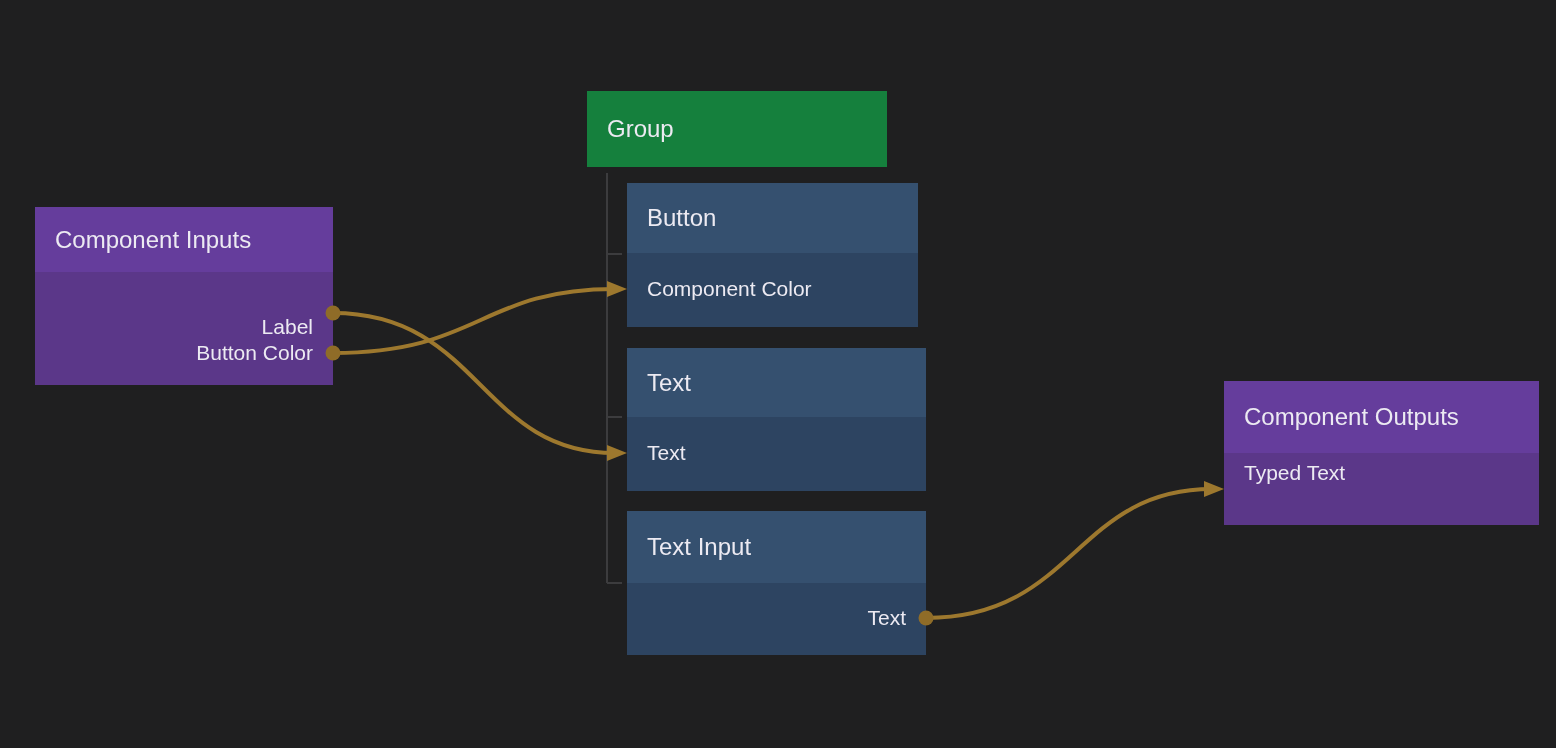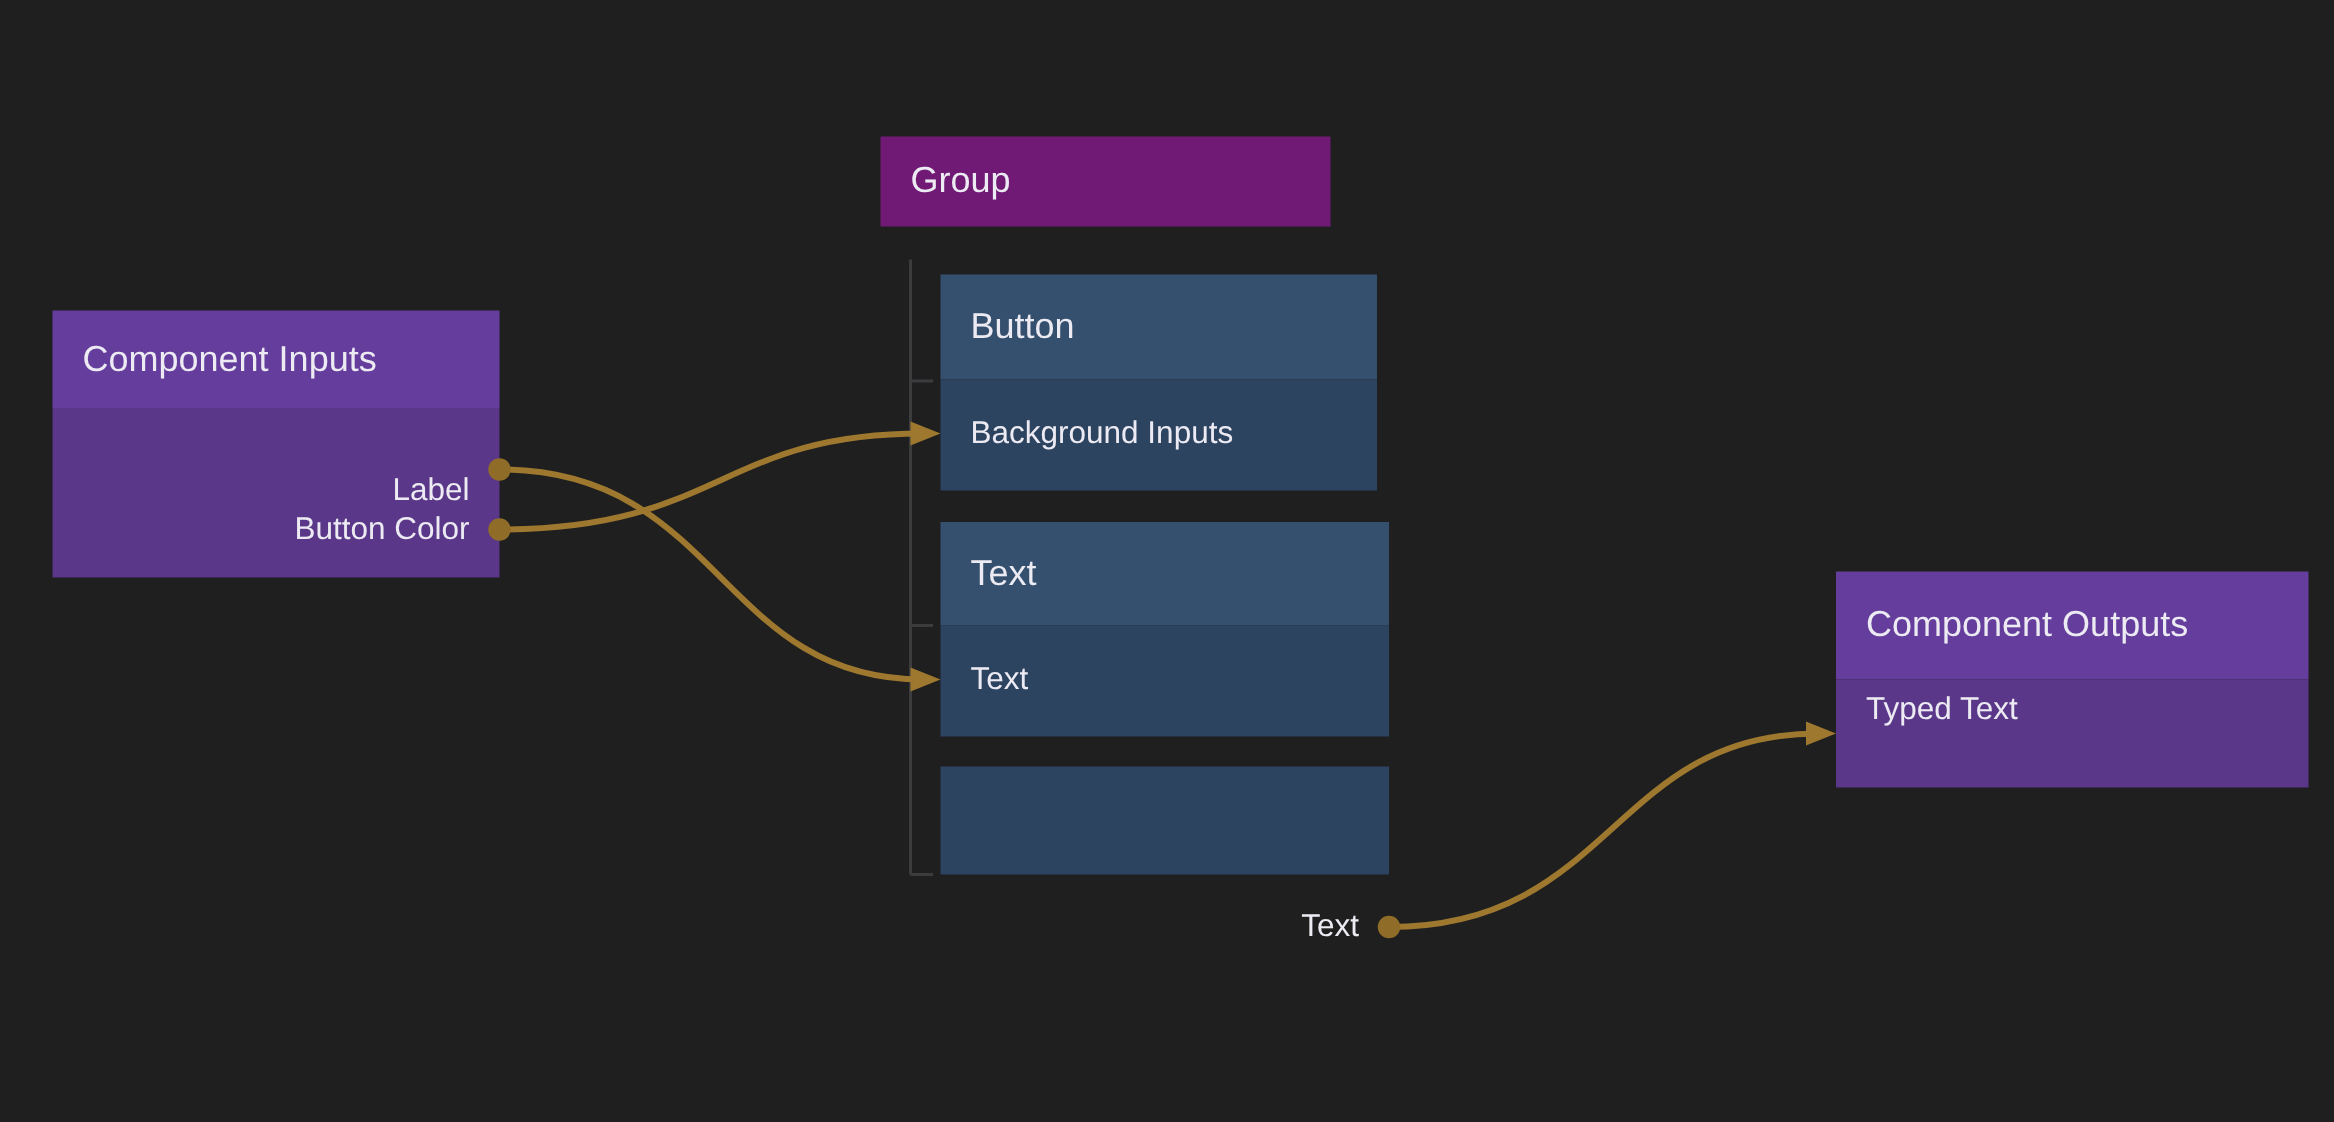--- a/index.html
+++ b/index.html
@@ -48,39 +48,42 @@
 <div id="canvas" style="width: 1556px; height: 748px; background: rgb(31, 31, 32);">
     <div class="node" style="left: 35px; top: 207px; width: 298px; color: rgb(236, 234, 242);">
       <div class="header" style="height: 65px; background: rgb(101, 61, 156);">
         <span>Component Inputs</span>
       </div>
       <div class="body" style="height: 113px; background: rgb(91, 55, 137);"></div>
       <span class="port right" style="top: 120px;">Label</span>
       <span class="port right" style="top: 146px;">Button Color</span>
     </div>
     <div class="node" style="left: 587px; top: 91px; width: 300px; color: rgb(236, 234, 242);">
-      <div class="header" style="height: 60px; background: #701a75;">
+      <div class="header" style="height: 76px; background: #15803d;">
         <span>Group</span>
       </div>
     </div>
     <div class="node" style="left: 627px; top: 183px; width: 291px; color: rgb(236, 234, 242);">
       <div class="header" style="height: 70px; background: rgb(53, 80, 111);">
         <span>Button</span>
       </div>
       <div class="body" style="height: 74px; background: rgb(45, 68, 97);"></div>
-      <span class="port left" style="top: 106px;">Background Inputs</span>
+      <span class="port left" style="top: 106px;">Component Color</span>
     </div>
     <div class="node" style="left: 627px; top: 348px; width: 299px; color: rgb(236, 234, 242);">
       <div class="header" style="height: 69px; background: rgb(53, 80, 111);">
         <span>Text</span>
       </div>
       <div class="body" style="height: 74px; background: rgb(45, 68, 97);"></div>
       <span class="port left" style="top: 105px;">Text</span>
     </div>
     <div class="node" style="left: 627px; top: 511px; width: 299px; color: rgb(236, 234, 242);">
+      <div class="header" style="height: 72px; background: rgb(53, 80, 111);">
+        <span>Text Input</span>
+      </div>
       <div class="body" style="height: 72px; background: rgb(45, 68, 97);"></div>
       <span class="port right" style="top: 107px;">Text</span>
     </div>
     <div class="node" style="left: 1224px; top: 381px; width: 315px; color: rgb(236, 234, 242);">
       <div class="header" style="height: 72px; background: rgb(101, 61, 156);">
         <span>Component Outputs</span>
       </div>
       <div class="body" style="height: 72px; background: rgb(91, 55, 137);"></div>
       <span class="port left" style="top: 92px;">Typed Text</span>
     </div>

